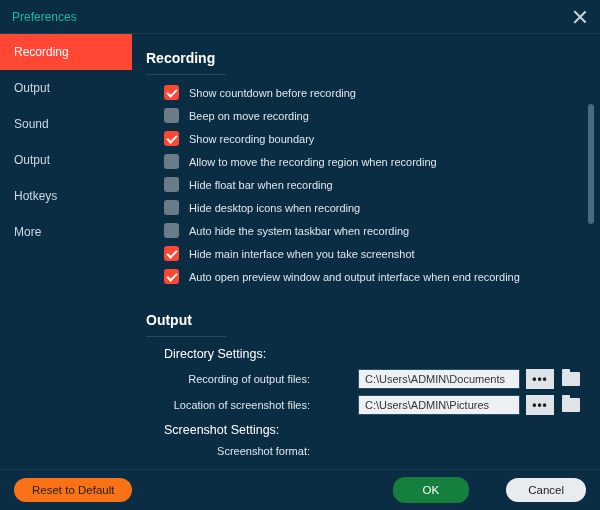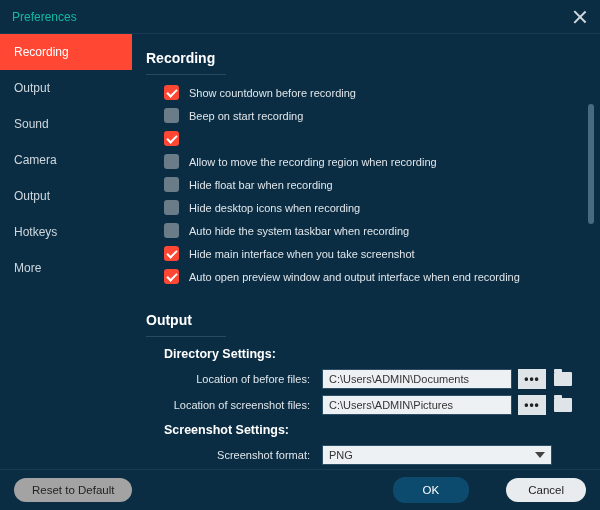--- a/index.html
+++ b/index.html
@@ -18,70 +18,70 @@
   .scrollbar { position:absolute; right:6px; top:70px; width:6px; height:120px; background:#4a6a82; border-radius:3px; }
   h2 { font-size: 14px; font-weight: bold; color: #fff; border-bottom: 1px solid #244a64; padding: 6px 0 8px 0; margin-bottom: 10px; width: fit-content; min-width: 80px; }
   .checks { padding-left: 18px; }
   .checkrow { display:flex; align-items:center; gap:10px; margin: 8px 0; }
   .cb { width:15px; height:15px; border-radius:3px; display:flex; align-items:center; justify-content:center; flex-shrink:0; cursor:pointer; }
   .cb.off { background:#6b7c89; }
   .cb.on { background:#ff4734; }
   .cb.on::after { content:""; width:4px; height:8px; border:solid #fff; border-width:0 2px 2px 0; transform: rotate(45deg); margin-top:-2px; }
   .checkrow span { font-size: 11px; color:#e0e6ea; }
   .output-section { margin-top: 22px; }
-  h3 { font-size: 12.5px; font-weight: bold; color:#fff; margin: 8px 0 8px 18px; }
+  h3 { font-size: 12.5px; font-weight: normal; color:#fff; margin: 8px 0 8px 18px; }
   .formrow { display:flex; align-items:center; gap:6px; margin: 6px 0; padding-left: 22px; }
   .formrow label { font-size: 11px; color:#e0e6ea; width: 148px; text-align:right; padding-right:6px; }
-  .txt { flex:1; max-width: 190px; height:20px; background:#eef1f3; color:#333; font-size:11px; padding: 0 6px; display:flex; align-items:center; border:1px solid #2c4e66; }
+  .txt { flex:1; max-width: 190px; height:20px; background:#eef1f3; color:#333; font-size:11px; padding: 0 6px; display:flex; align-items:center; border:1px solid #2c4e66;margin-left:36px; }
   .dots { width:28px; height:20px; background:#dfe4e8; color:#222; font-size:12px; font-weight:bold; display:flex; align-items:center; justify-content:center; cursor:pointer; letter-spacing:1px; }
   .folder { width:18px; height:14px; background:#dfe4e8; border-radius:1px; position:relative; cursor:pointer; margin-left:2px;}
   .folder::before { content:""; position:absolute; top:-3px; left:0; width:8px; height:3px; background:#dfe4e8; border-radius:1px 1px 0 0;}
   .select { flex:1; max-width:230px; height:20px; background:#eef1f3; color:#333; font-size:11px; padding:0 6px; display:flex; align-items:center; justify-content:space-between; border:1px solid #2c4e66; cursor:pointer; }
   .chev { width:0; height:0; border-left:5px solid transparent; border-right:5px solid transparent; border-top:6px solid #444; }
   .footer { height: 41px; border-top: 1px solid #163b55; display:flex; align-items:center; padding: 0 14px; gap:10px; }
   .btn { height:24px; border-radius:12px; font-size:11.5px; padding: 0 18px; display:flex; align-items:center; cursor:pointer; border:none; }
-  .btn.reset { background:#a3a3a3; color:#222; }
-  .btn.ok { background:#0c4a6e; color:#fff; padding: 13px 30px; }
+  .btn.reset { background:#f97316; color:#222; }
+  .btn.ok { background:#15803d; color:#fff; padding: 13px 30px; }
   .btn.cancel { background:#e8ecef; color:#222; padding: 0 22px; margin-left: 27px; }
   .spacer { flex:1; }
 </style>
 </head>
 <body>
 
 <div class="titlebar">
   <div class="title">Preferences</div>
   <div class="close"></div>
 </div>
 
 <div class="body">
   <div class="sidebar">
     <div class="side-item active">Recording</div>
     <div class="side-item">Output</div>
     <div class="side-item">Sound</div>
-    <div class="side-item">Camera</div>
     <div class="side-item">Output</div>
     <div class="side-item">Hotkeys</div>
     <div class="side-item">More</div>
   </div>
 
   <div class="main">
     <div class="scrollbar"></div>
 
     <h2>Recording</h2>
     <div class="checks">
       <div class="checkrow">
           <div class="cb on"></div>
           <span>Show countdown before recording</span>
         </div>
       <div class="checkrow">
           <div class="cb off"></div>
-          <span>Beep on start recording</span>
+          <span>Beep on move recording</span>
         </div>
       <div class="checkrow">
           <div class="cb on"></div>
+          <span>Show recording boundary</span>
         </div>
       <div class="checkrow">
           <div class="cb off"></div>
           <span>Allow to move the recording region when recording</span>
         </div>
       <div class="checkrow">
           <div class="cb off"></div>
           <span>Hide float bar when recording</span>
         </div>
       <div class="checkrow">
@@ -100,41 +100,37 @@
           <div class="cb on"></div>
           <span>Auto open preview window and output interface when end recording</span>
         </div>
     </div>
 
     <div class="output-section">
       <h2>Output</h2>
       <h3>Directory Settings:</h3>
 
       <div class="formrow">
-        <label>Location of before files:</label>
+        <label>Recording of output files:</label>
         <div class="txt">C:\Users\ADMIN\Documents</div>
         <div class="dots">•••</div>
         <div class="folder"></div>
       </div>
 
       <div class="formrow">
         <label>Location of screenshot files:</label>
         <div class="txt">C:\Users\ADMIN\Pictures</div>
         <div class="dots">•••</div>
         <div class="folder"></div>
       </div>
 
       <h3>Screenshot Settings:</h3>
 
       <div class="formrow">
         <label>Screenshot format:</label>
-        <div class="select">
-          <span>PNG</span>
-          <div class="chev"></div>
-        </div>
       </div>
     </div>
   </div>
 </div>
 
 <div class="footer">
   <button class="btn reset">Reset to Default</button>
   <div class="spacer"></div>
   <button class="btn ok">OK</button>
   <button class="btn cancel">Cancel</button>

